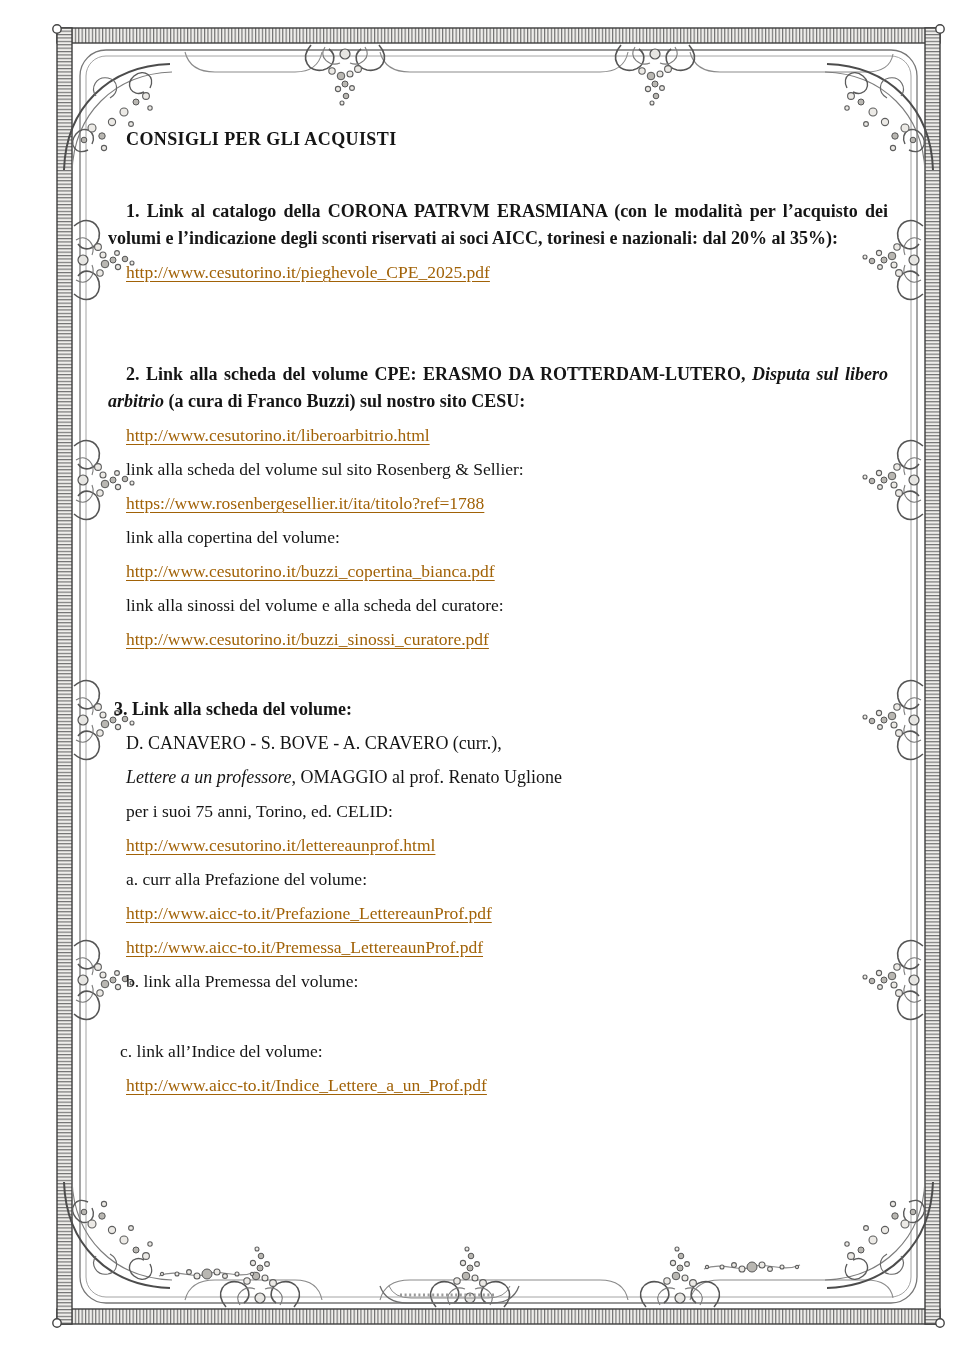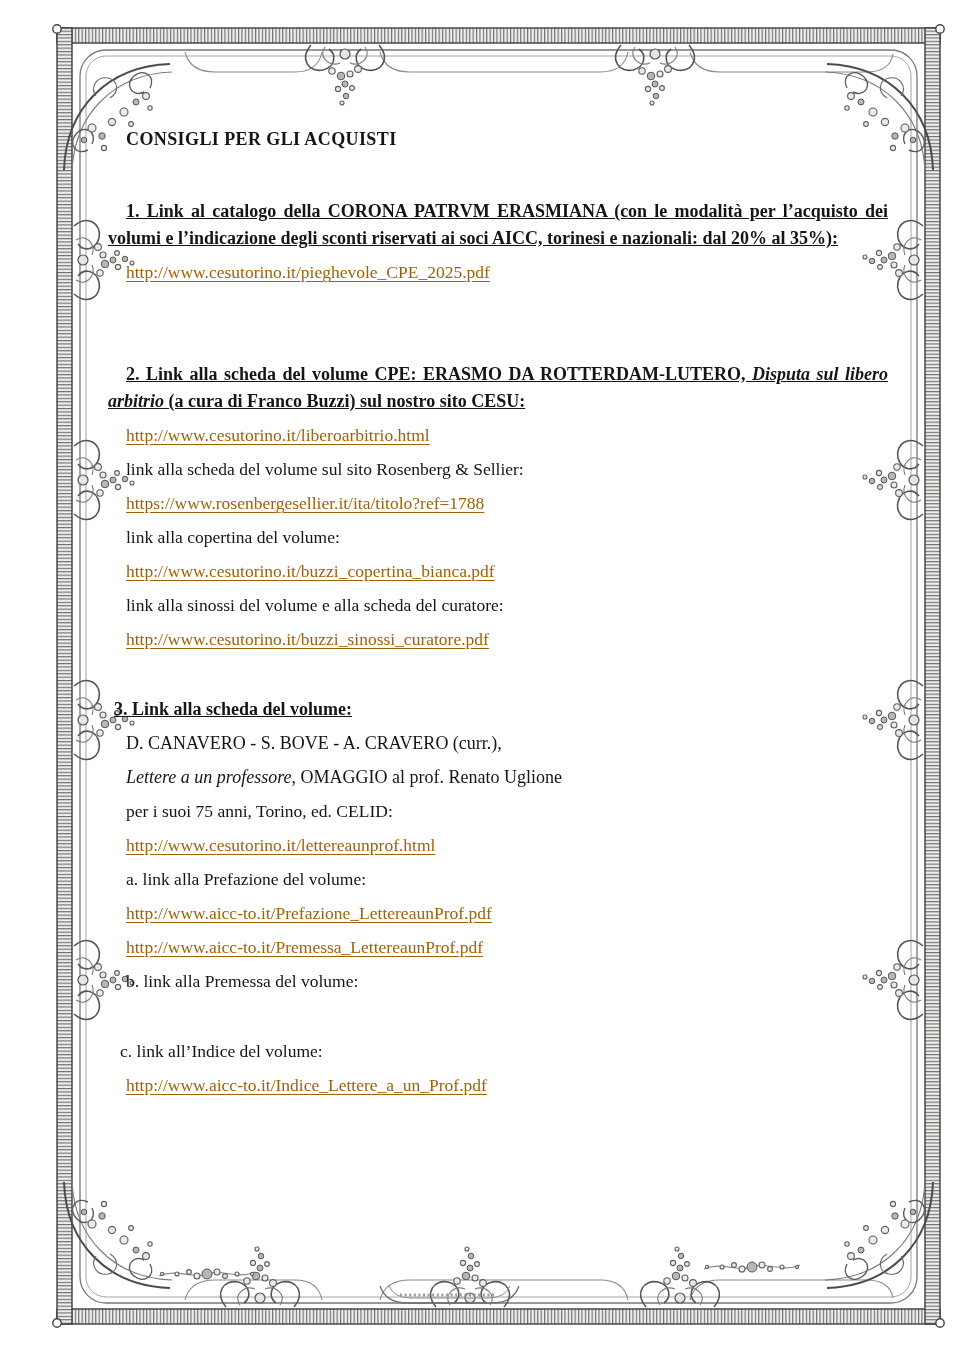--- a/index.html
+++ b/index.html
@@ -31,21 +31,21 @@
     margin: 0 0 0 18px;
     line-height: 22px;
   }
   .para {
     font-size: 18px;
     line-height: 27px;
     margin: 7px 0 0 0;
     text-align: justify;
     text-indent: 18px;
   }
-  .bold { font-weight: bold; text-decoration: underline; }
+  .bold { font-weight: bold; }
   .line {
     font-size: 17.5px;
     line-height: 27px;
     margin: 7px 0 0 0;
     padding-left: 18px;
   }
   .mt-title { margin-top: 48px; }
   .mt-xl    { margin-top: 75px; }
   .mt-md    { margin-top: 43px; }
   .ind-sm   { padding-left: 6px; }
@@ -199,21 +199,21 @@
     <p class="line">link alla copertina del volume:</p>
     <p class="line"><a class="doclink">http://www.cesutorino.it/buzzi_copertina_bianca.pdf</a></p>
     <p class="line">link alla sinossi del volume e alla scheda del curatore:</p>
     <p class="line"><a class="doclink">http://www.cesutorino.it/buzzi_sinossi_curatore.pdf</a></p>
 
     <p class="line bold mt-md ind-sm caps-line" style="padding-left:6px;">3. Link alla scheda del volume:</p>
     <p class="line caps-line">D. CANAVERO - S. BOVE - A. CRAVERO (curr.),</p>
     <p class="line caps-line"><i class="vtitle">Lettere a un professore</i><span>, OMAGGIO al prof. Renato Uglione</span></p>
     <p class="line">per i suoi 75 anni, Torino, ed. CELID:</p>
     <p class="line"><a class="doclink">http://www.cesutorino.it/lettereaunprof.html</a></p>
-    <p class="line">a. link alla Prefazione del volume:</p>
+    <p class="line">a. curr alla Prefazione del volume:</p>
     <p class="line"><a class="doclink">http://www.aicc-to.it/Prefazione_LettereaunProf.pdf</a></p>
     <p class="line"><a class="doclink">http://www.aicc-to.it/Premessa_LettereaunProf.pdf</a></p>
     <p class="line">b. link alla Premessa del volume:</p>
     <p class="line mt-md" style="padding-left:12px;">c. link all’Indice del volume:</p>
     <p class="line"><a class="doclink">http://www.aicc-to.it/Indice_Lettere_a_un_Prof.pdf</a></p>
 
   </main>
 </div>
 
 </body></html>

